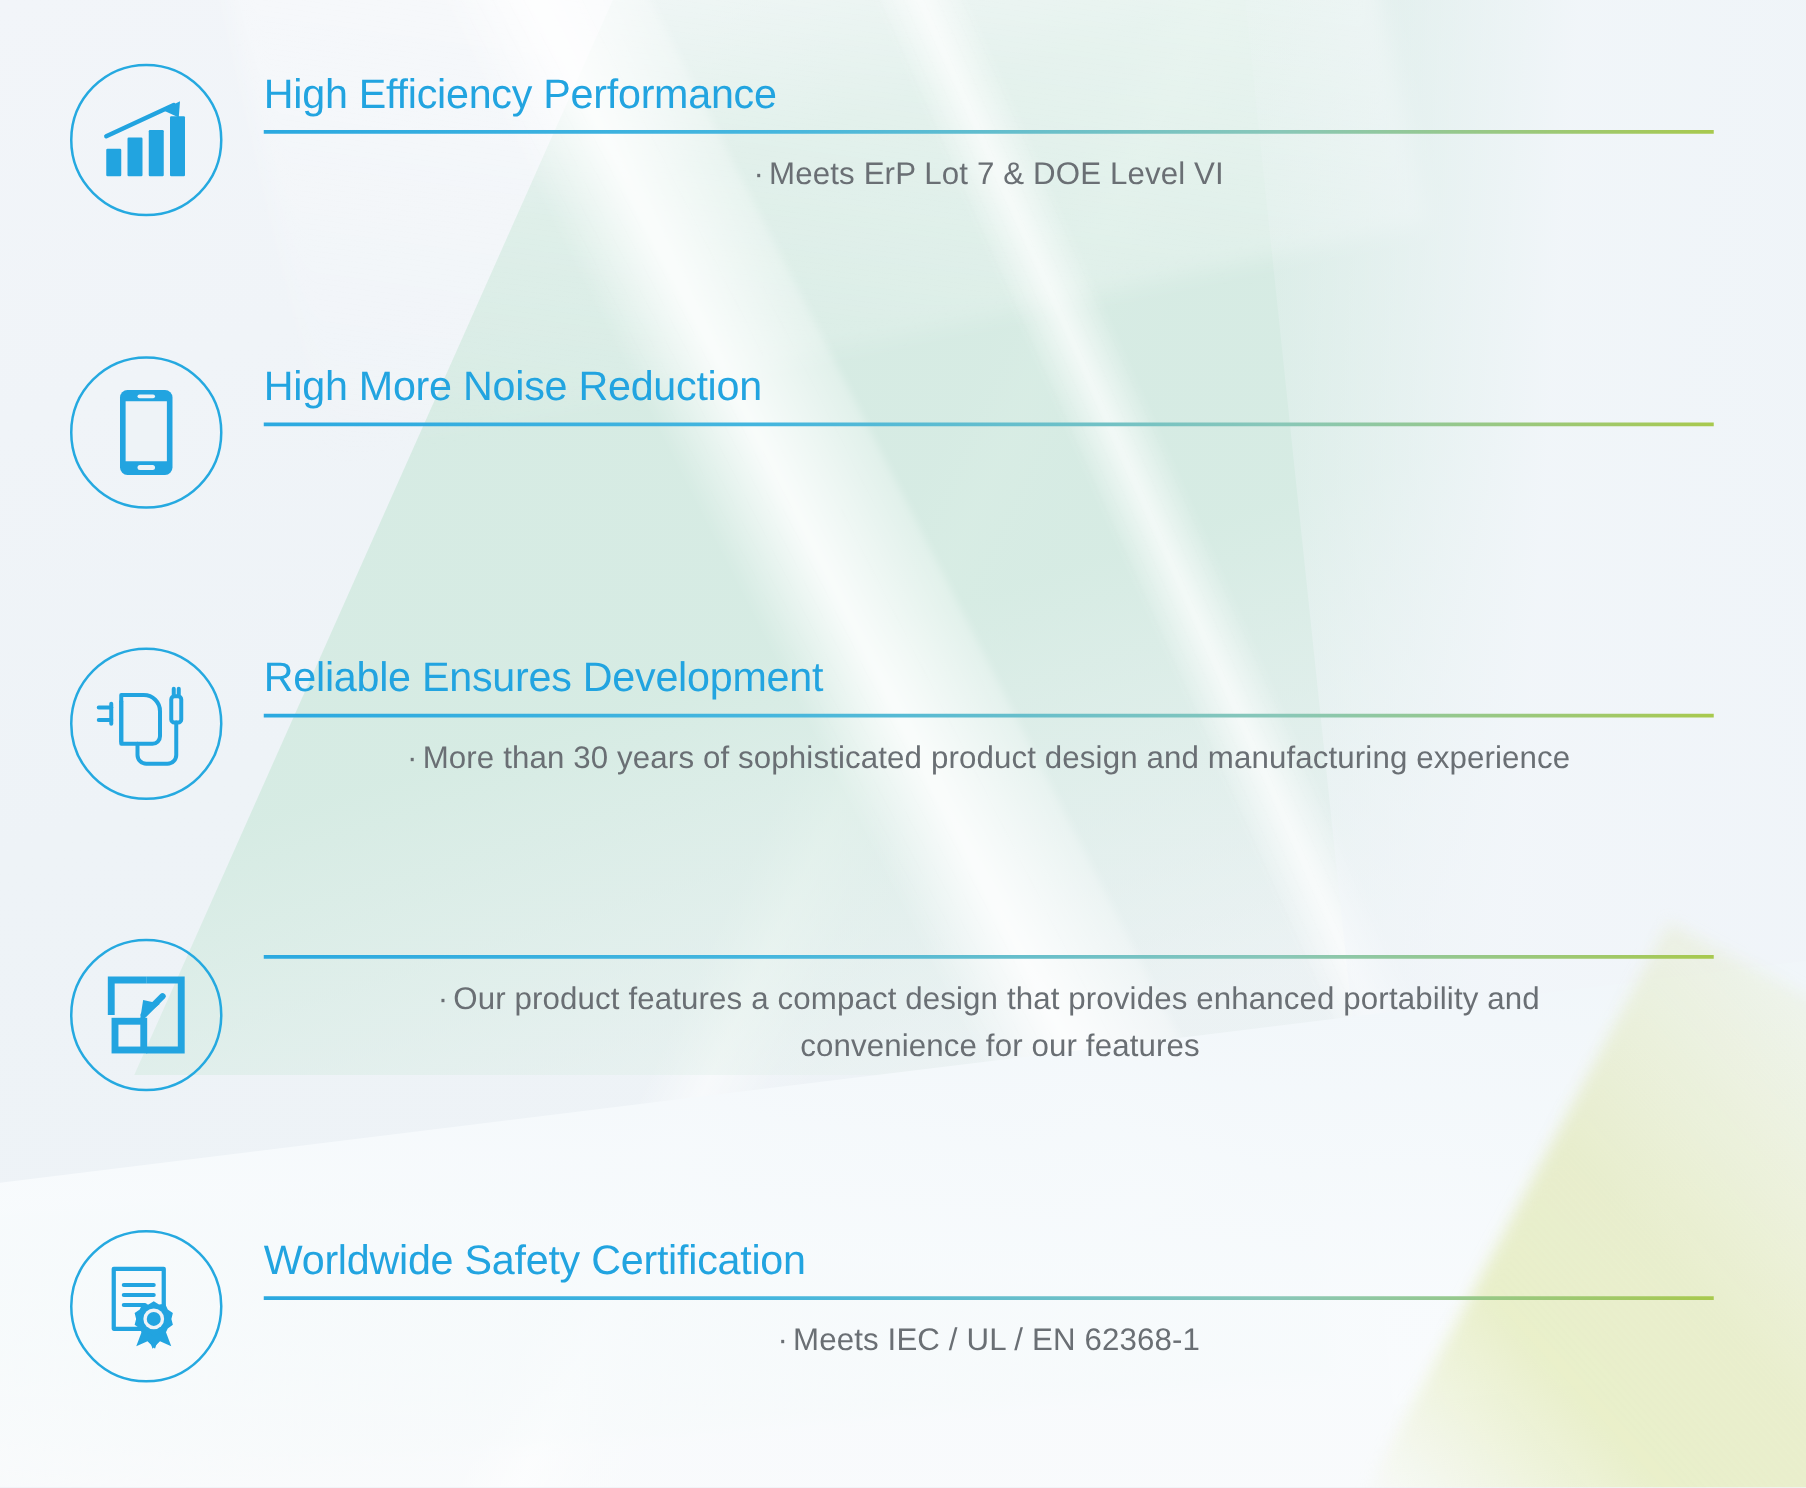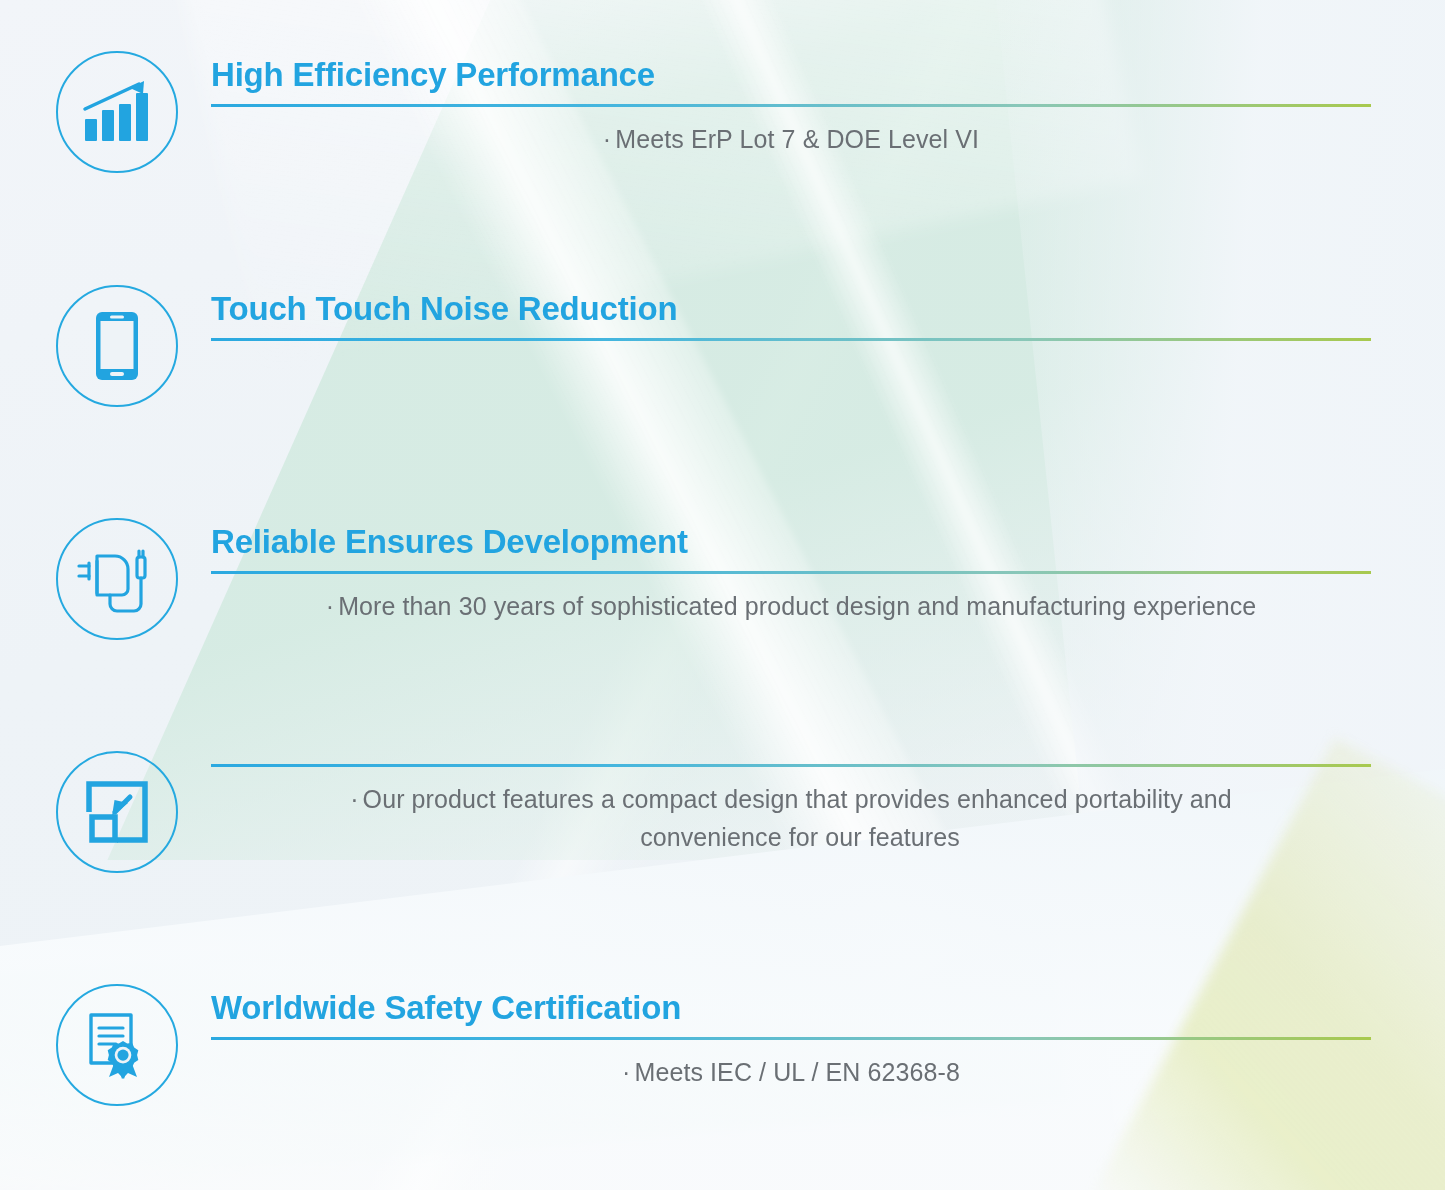--- a/index.html
+++ b/index.html
@@ -156,21 +156,21 @@
 
   .feat-body {
     position: absolute;
     left: 211px;
     right: 74px;
   }
 
   .feat-title {
     color: #22a4e0;
     font-size: 33px;
-    font-weight: bold;
+    font-weight: normal;
     letter-spacing: -0.2px;
     line-height: 40px;
     white-space: nowrap;
   }
 
   .feat-rule {
     height: 3px;
     margin-top: 9px;
     background: linear-gradient(90deg, #2ba9e0 0%, #45b6de 35%, #89c7b8 70%, #a8c94e 100%);
   }
@@ -263,21 +263,21 @@
         <div class="icon-circle">
           <svg width="46" height="72" viewBox="0 0 46 72" aria-hidden="true">
             <rect x="2" y="2" width="42" height="68" rx="6" ry="6" fill="#22a4e0"></rect>
             <rect x="6.5" y="11" width="33" height="48" fill="#eef3f7"></rect>
             <rect x="16" y="5.5" width="14" height="3" rx="1.5" fill="#eef3f7"></rect>
             <rect x="16" y="62" width="14" height="4" rx="2" fill="#eef3f7"></rect>
           </svg>
         </div>
       </div>
       <div class="feat-body">
-        <div class="feat-title">Touch Touch Noise Reduction</div>
+        <div class="feat-title">High More Noise Reduction</div>
         <div class="feat-rule"></div>
       </div>
     </div>
 
     <div class="feature" id="feat-2">
       <div class="icon-wrap">
         <div class="icon-circle">
           <svg width="80" height="72" viewBox="0 0 80 72" aria-hidden="true">
             <g fill="none" stroke="#22a4e0" stroke-width="3.2" stroke-linecap="round" stroke-linejoin="round">
               <path d="M20 13 h18 a13 13 0 0 1 13 13 v20 a6 6 0 0 1 -6 6 h-25 z"></path>
@@ -350,20 +350,20 @@
             <circle cx="41" cy="46.1" r="8.3" fill="#eef3f7"></circle>
             <circle cx="41" cy="46.1" r="5.6" fill="#22a4e0"></circle>
           </svg>
         </div>
       </div>
       <div class="feat-body">
         <div class="feat-title">Worldwide Safety Certification</div>
         <div class="feat-rule"></div>
         <div class="feat-lines">
           <div class="feat-line">
-            <span class="bullet">·</span><span>Meets IEC / UL / EN 62368-8</span>
+            <span class="bullet">·</span><span>Meets IEC / UL / EN 62368-1</span>
           </div>
         </div>
       </div>
     </div>
 
   </div>
 </div>
 
 </body></html>

